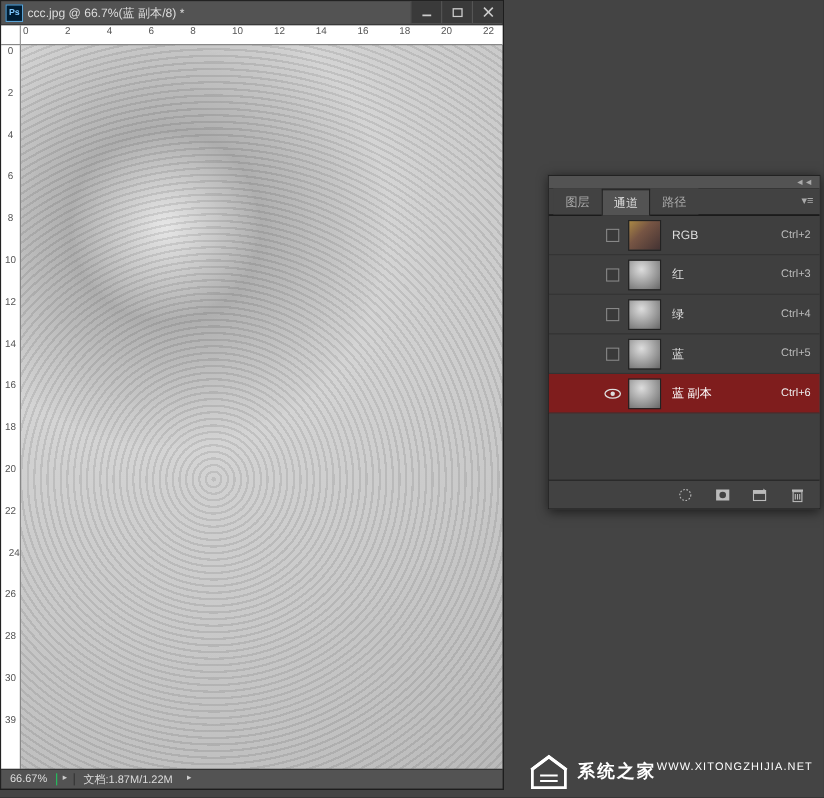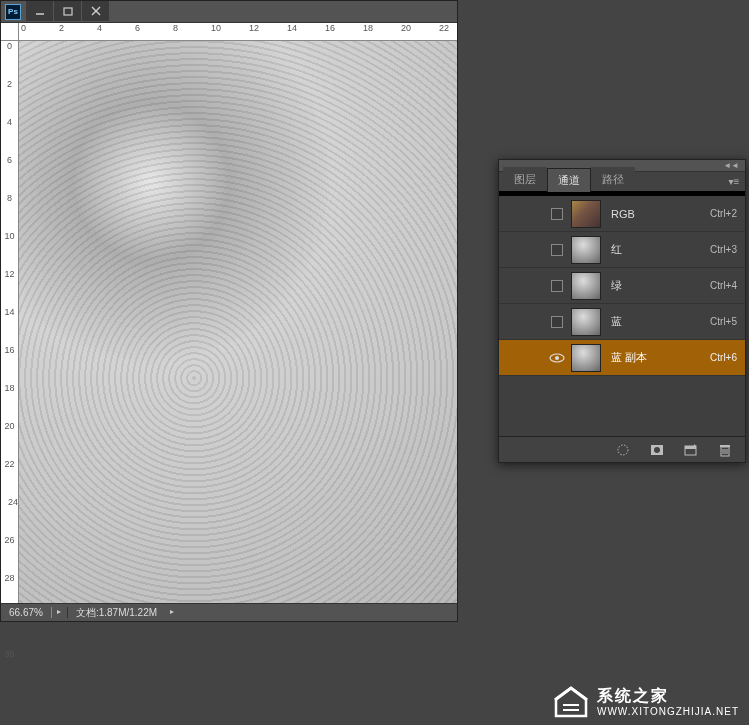--- a/index.html
+++ b/index.html
@@ -1,18 +1,18 @@
 <!DOCTYPE html>
 <html><head>
 <meta charset="utf-8">
 <style>
 * { margin: 0; padding: 0; box-sizing: border-box; font-family: "Microsoft YaHei", Arial, sans-serif; }
 body { background: #444444; width: 749px; height: 725px; position: relative; overflow: hidden; }
 
-.doc-window { position: absolute; left: 0; top: 0; width: 458px; height: 622px; background: #000000; border: 1px solid #222; }
+.doc-window { position: absolute; left: 0; top: 0; width: 458px; height: 718px; background: #000000; border: 1px solid #222; }
 .title-bar { height: 22px; background: #535353; display: flex; align-items: center; color: #ddd; font-size: 11px; border-bottom: 1px solid #333; }
 .ps-icon { width: 16px; height: 16px; margin: 0 4px; background: #001d33; border: 1px solid #5aa3d6; display: flex; align-items: center; justify-content: center; color: #80caff; font-size: 8px; font-weight: bold; }
 .title-text { flex: 1; }
 .win-btns { display: flex; height: 100%; }
 .win-btn { width: 28px; height: 20px; display: flex; align-items: center; justify-content: center; color: #ccc; font-size: 10px; background: #3a3a3a; border-left: 1px solid #555; }
 .win-btn svg { width: 10px; height: 10px; }
 
 .ruler-h { position: absolute; left: 18px; top: 22px; right: 0; height: 18px; background: #fff; border-bottom: 1px solid #888; }
 .ruler-h .tick-group { position: absolute; top: 0; height: 100%; display: flex; flex-direction: column; }
 .ruler-h .tick-num { font-size: 9px; color: #555; padding-left: 2px; }
@@ -28,56 +28,57 @@
 .canvas-img::after { content: ""; position: absolute; inset: 0; background: repeating-radial-gradient(circle at 40% 60%, rgba(80,80,80,.12) 0 2px, transparent 2px 6px); mix-blend-mode: multiply; }
 
 .status-bar { position: absolute; left: 0; bottom: 0; right: 0; height: 18px; background: #535353; color: #ddd; font-size: 10px; display: flex; align-items: center; border-top: 1px solid #333; }
 .status-zoom { padding: 0 8px; border-right: 1px solid #22c55e; }
 .status-chev { width: 16px; text-align: center; border-right: 1px solid #333; }
 .status-doc { padding: 0 8px; }
 .status-chev2 { width: 14px; text-align: center; }
 
 .channels-panel { position: absolute; left: 498px; top: 159px; width: 248px; background: #535353; border: 1px solid #222; box-shadow: 0 2px 10px rgba(0,0,0,.6); }
 .panel-collapse { height: 12px; background: #535353; display: flex; justify-content: flex-end; align-items: center; padding-right: 6px; color: #aaa; font-size: 8px; border-bottom: 1px solid #333; }
-.panel-tabs { height: 24px; display: flex; align-items: flex-end; padding-left: 4px; background: #424242; border-bottom: 5px solid #000000; position: relative; }
+.panel-tabs { height: 24px; display: flex; align-items: flex-end; padding-left: 4px; background: #424242; border-bottom: 1px solid #000000; position: relative; }
 .tab { padding: 4px 10px; font-size: 11px; color: #aaa; background: #424242; border: 1px solid transparent; border-bottom: none; cursor: default; }
 .tab.active { background: #535353; color: #ddd; border-color: #222; position: relative; top: 1px; }
 .tab-menu { position: absolute; right: 4px; top: 4px; color: #aaa; font-size: 10px; width: 14px; text-align: center; }
 
 .channel-list { background: #3f3f3f; }
 .channel-row { height: 36px; display: flex; align-items: center; border-bottom: 1px solid #333; padding-right: 8px; padding-left: 44px; }
-.channel-row.selected { background: #a16207; }
+.channel-row.selected { background: #7f1d1d; }
 .vis-col { width: 28px; display: flex; align-items: center; justify-content: center; }
 .vis-chk { width: 12px; height: 12px; border: 1px solid #888; background: #3a3a3a; }
 .eye-icon { width: 16px; height: 10px; }
 .thumb { width: 30px; height: 28px; margin-right: 10px; border: 1px solid #222; background: #888; position: relative; overflow: hidden; }
 .thumb.rgb { background: linear-gradient(135deg, #a84 0%, #754 40%, #433 100%); }
 .thumb.gray { background: radial-gradient(circle at 40% 30%, #ddd 0%, #666 100%); }
 .ch-name { flex: 1; font-size: 11px; color: #ddd; }
 .channel-row.selected .ch-name { color: #fff; }
 .ch-short { font-size: 10px; color: #bbb; }
 .channel-row.selected .ch-short { color: #eee; }
 
 .blank-area { height: 60px; background: #3f3f3f; }
 
 .panel-footer { height: 26px; background: #424242; border-top: 1px solid #222; display: flex; justify-content: flex-end; align-items: center; gap: 18px; padding: 0 12px; }
 .ftr-icon { width: 16px; height: 14px; color: #bbb; }
 
 .watermark { position: absolute; right: 10px; bottom: 6px; display: flex; align-items: center; gap: 8px; color: #fff; }
 .watermark-icon { width: 36px; height: 34px; }
-.wm-text { display: flex; flex-direction: column; line-height: 1.2; justify-content: center; }
+.wm-text { display: flex; flex-direction: row; line-height: 1.2; justify-content: center; }
 .wm-title { font-size: 16px; font-weight: bold; letter-spacing: 2px; }
 .wm-url { font-size: 10px; letter-spacing: 1px; }
 </style>
 </head>
 <body>
 
 <div class="doc-window">
   <div class="title-bar">
     <div class="ps-icon">Ps</div>
+    <div class="title-text">ccc.jpg @ 66.7%(蓝 副本/8) *</div>
     <div class="win-btns">
       <div class="win-btn">
           <svg viewBox="0 0 10 10">
             <line x1="1" y1="8" x2="9" y2="8" stroke="#ccc" stroke-width="1.5"></line>
           </svg>
         </div>
       <div class="win-btn">
           <svg viewBox="0 0 10 10">
             <rect x="1" y="2" width="8" height="7" fill="none" stroke="#ccc" stroke-width="1.2"></rect>
           </svg>

